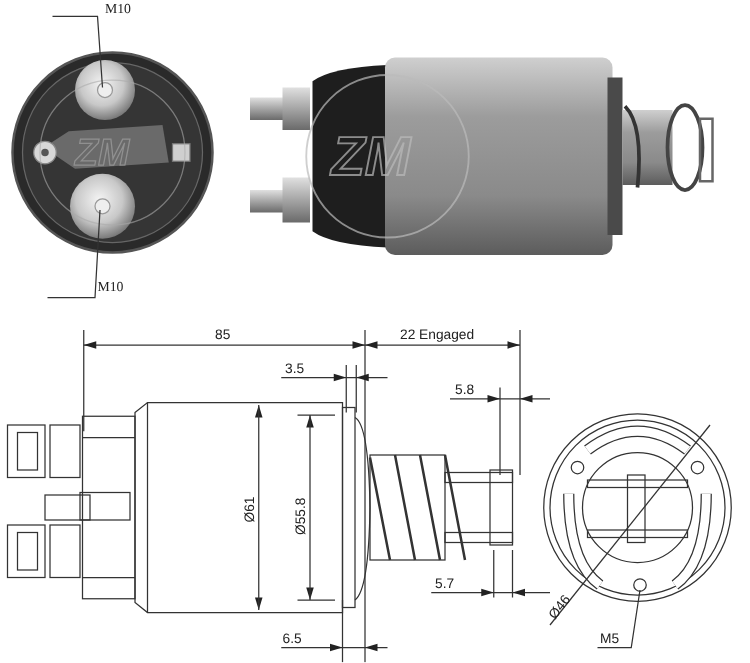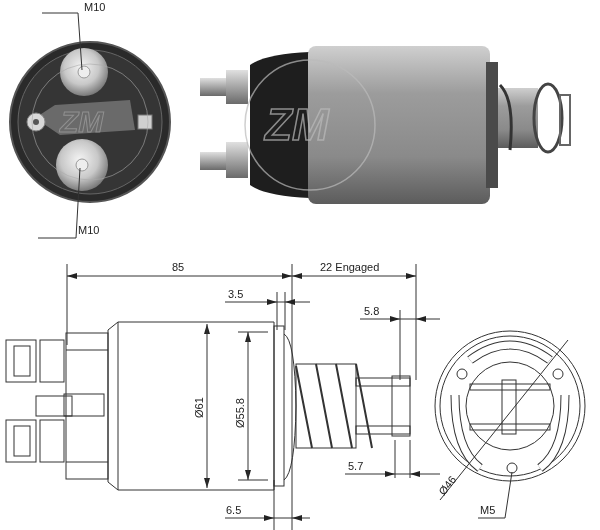--- a/index.html
+++ b/index.html
@@ -1,19 +1,19 @@
 <!DOCTYPE html>
 <html><head>
 <meta charset="utf-8">
 <style>
   html, body { margin: 0; padding: 0; background: #ffffff; }
   body { width: 600px; height: 530px; position: relative; overflow: hidden;
          font-family: "Liberation Sans", sans-serif; }
   .photo { position: absolute; }
-  .lbl { position: absolute; font-size: 11px; color: #222; font-family: Liberation Sans, sans-serif; white-space: nowrap; padding-left: 40px; }
+  .lbl { position: absolute; font-size: 11px; color: #222; font-family: Liberation Serif, serif; white-space: nowrap; padding-left: 40px; }
   svg { position: absolute; left: 0; top: 0; }
   .dimtxt { font-family: "Liberation Sans", sans-serif; font-size: 11px; fill: #222; }
 </style>
 </head>
 <body>
 
 <div class="photo" style="left:0;top:0;width:200px;height:250px;">
   <svg width="200" height="250" viewBox="0 0 200 250">
     <defs>
       <radialGradient id="nut" cx="45%" cy="40%" r="60%">

